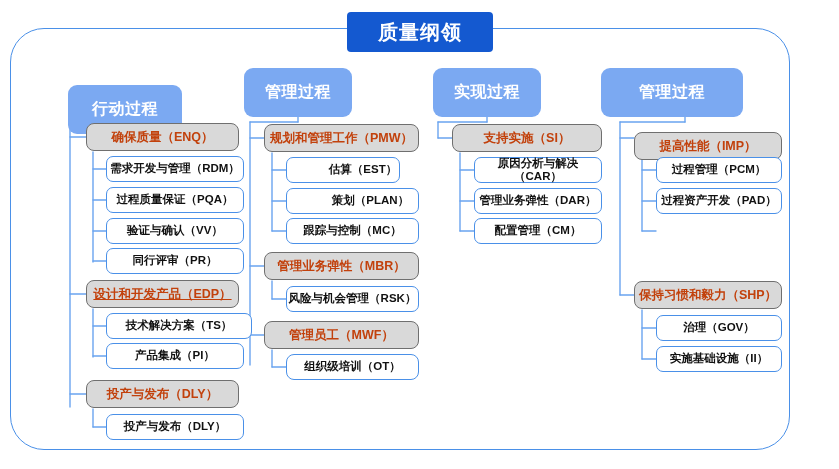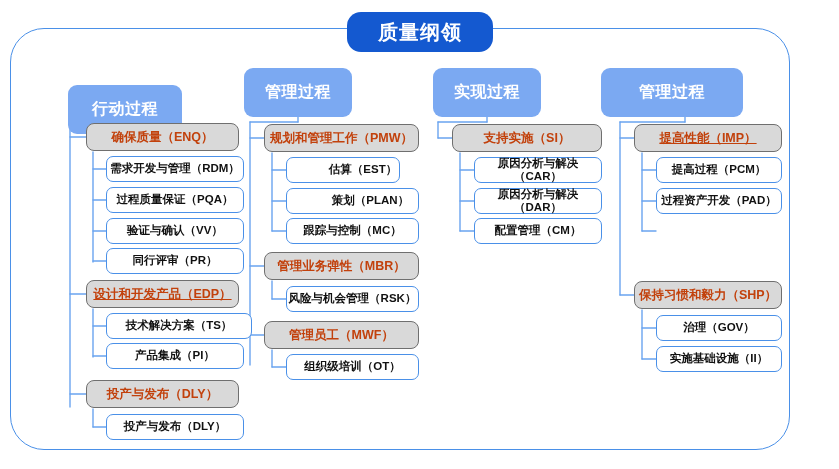--- a/index.html
+++ b/index.html
@@ -44,21 +44,21 @@
   }
 
   
   .main-title {
     position: absolute;
     left: 347px;
     top: 12px;
     width: 146px;
     height: 40px;
     background: #1459d0;
-    border-radius: 14px;
+    border-radius: 4px;
     color: #ffffff;
     font-size: 20px;
     font-weight: bold;
     display: flex;
     align-items: center;
     justify-content: center;
     letter-spacing: 1px;
     z-index: 5;
   }
 
@@ -218,28 +218,28 @@
 
   <div class="group-box" style="left:264px; top:124px; width:155px; height:28px;">规划和管理工作（PMW）</div>
   <div class="leaf-box" style="left:286px; top:157px; width:114px; height:26px;padding-left:40px;">估算（EST）</div>
   <div class="leaf-box" style="left:286px; top:188px; width:133px; height:26px;padding-left:36px;">策划（PLAN）</div>
   <div class="leaf-box" style="left:286px; top:218px; width:133px; height:26px;">跟踪与控制（MC）</div>
 
   <div class="group-box" style="left:264px; top:252px; width:155px; height:28px;">管理业务弹性（MBR）</div>
   <div class="leaf-box" style="left:286px; top:286px; width:133px; height:26px;">风险与机会管理（RSK）</div>
 
   <div class="group-box" style="left:264px; top:321px; width:155px; height:28px;">管理员工（MWF）</div>
-  <div class="leaf-box" style="left:286px; top:354px; width:133px; height:26px;">组织级培训（OT）</div>
+  <div class="leaf-box" style="left:286px; top:354px; width:133px; height:26px;border-radius:8px;">组织级培训（OT）</div>
 
   <div class="group-box" style="left:452px; top:124px; width:150px; height:28px;">支持实施（SI）</div>
   <div class="leaf-box" style="left:474px; top:157px; width:128px; height:26px;">原因分析与解决（CAR）</div>
-  <div class="leaf-box" style="left:474px; top:188px; width:128px; height:26px;">原因分析与解决（DAR）</div>
+  <div class="leaf-box" style="left:474px; top:188px; width:128px; height:26px;">管理业务弹性（DAR）</div>
   <div class="leaf-box" style="left:474px; top:218px; width:128px; height:26px;">配置管理（CM）</div>
 
-  <div class="group-box" style="left:634px; top:124px; width:148px; height:28px;text-decoration:underline;">提高性能（IMP）</div>
-  <div class="leaf-box" style="left:656px; top:157px; width:126px; height:26px;">提高过程（PCM）</div>
+  <div class="group-box" style="left:634px; top:132px; width:148px; height:28px;">提高性能（IMP）</div>
+  <div class="leaf-box" style="left:656px; top:157px; width:126px; height:26px;">过程管理（PCM）</div>
   <div class="leaf-box" style="left:656px; top:188px; width:126px; height:26px;">过程资产开发（PAD）</div>
 
   <div class="group-box" style="left:634px; top:281px; width:148px; height:28px;">保持习惯和毅力（SHP）</div>
   <div class="leaf-box" style="left:656px; top:315px; width:126px; height:26px;">治理（GOV）</div>
   <div class="leaf-box" style="left:656px; top:346px; width:126px; height:26px;">实施基础设施（II）</div>
 
 </div>
 
 </body></html>

